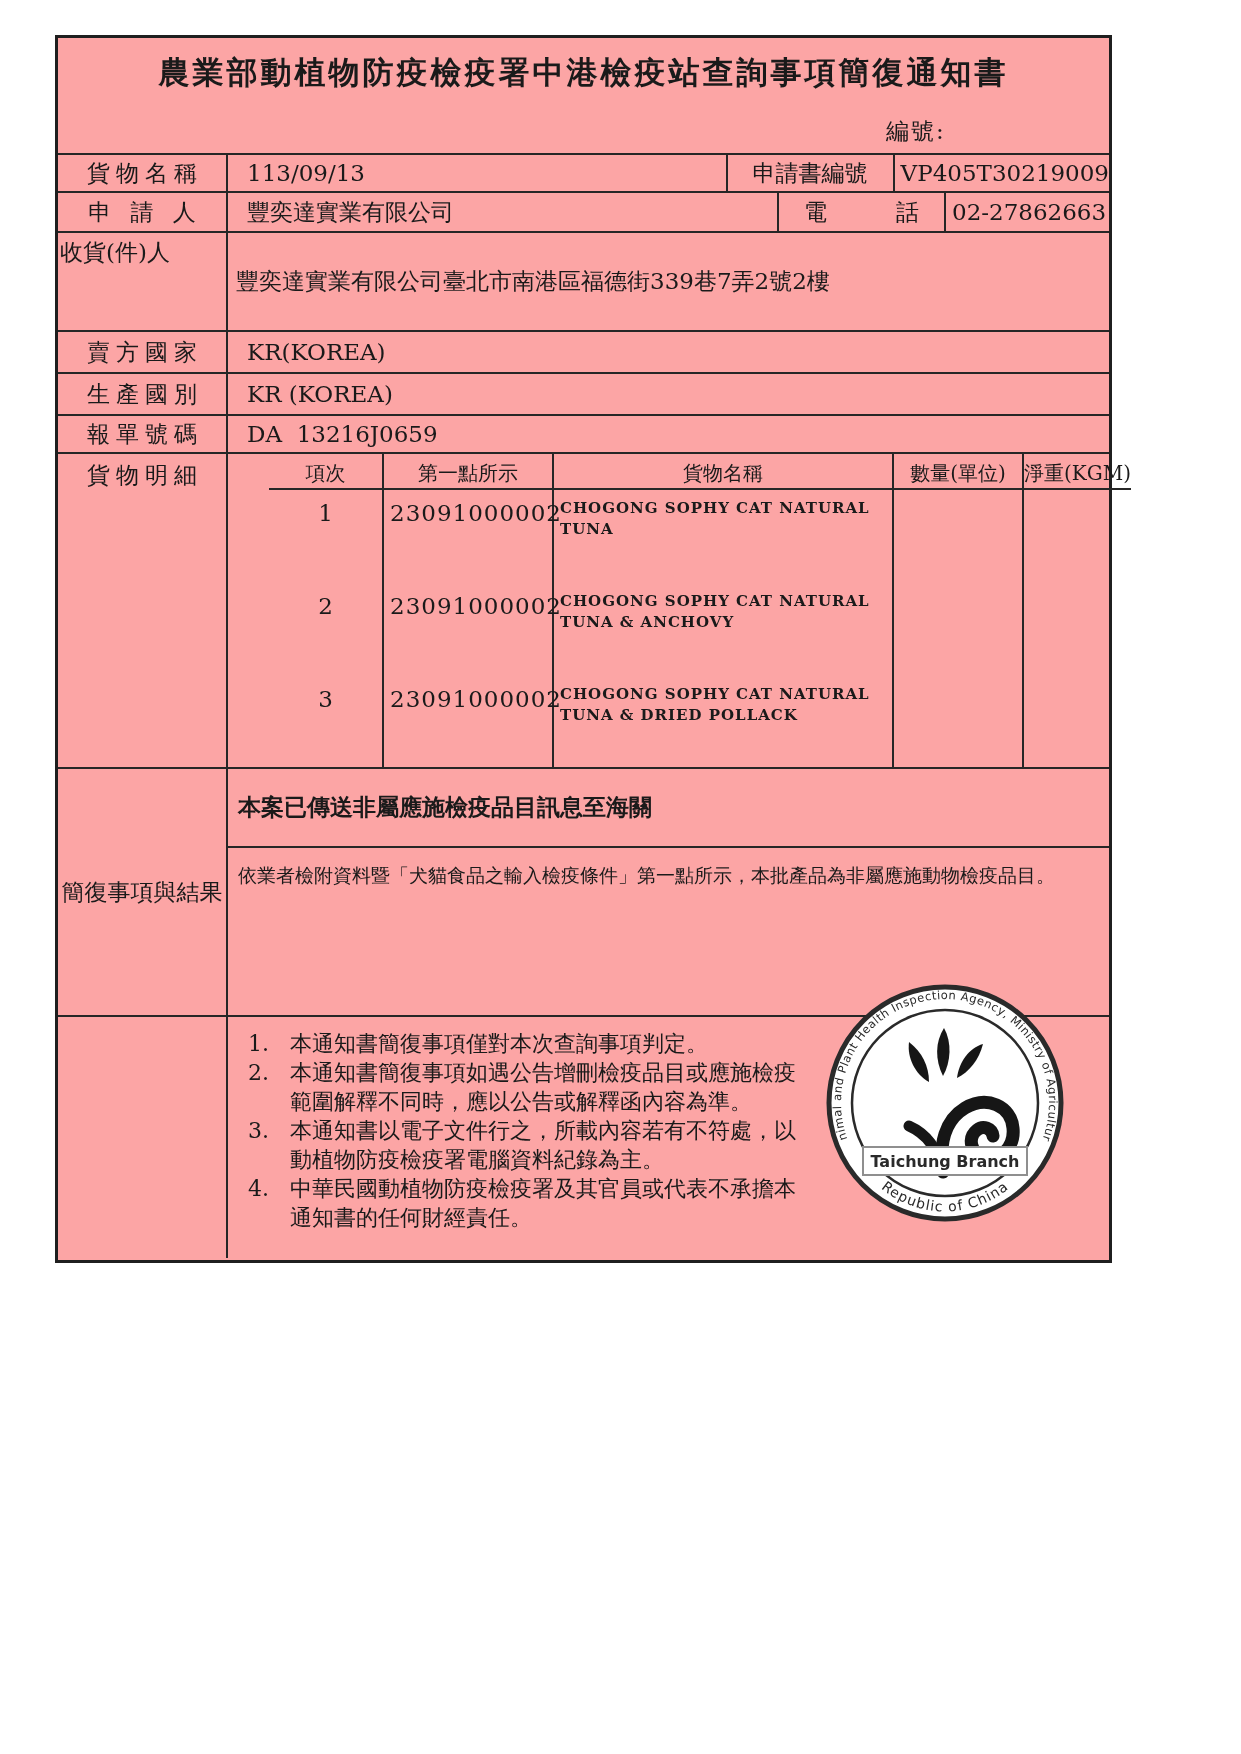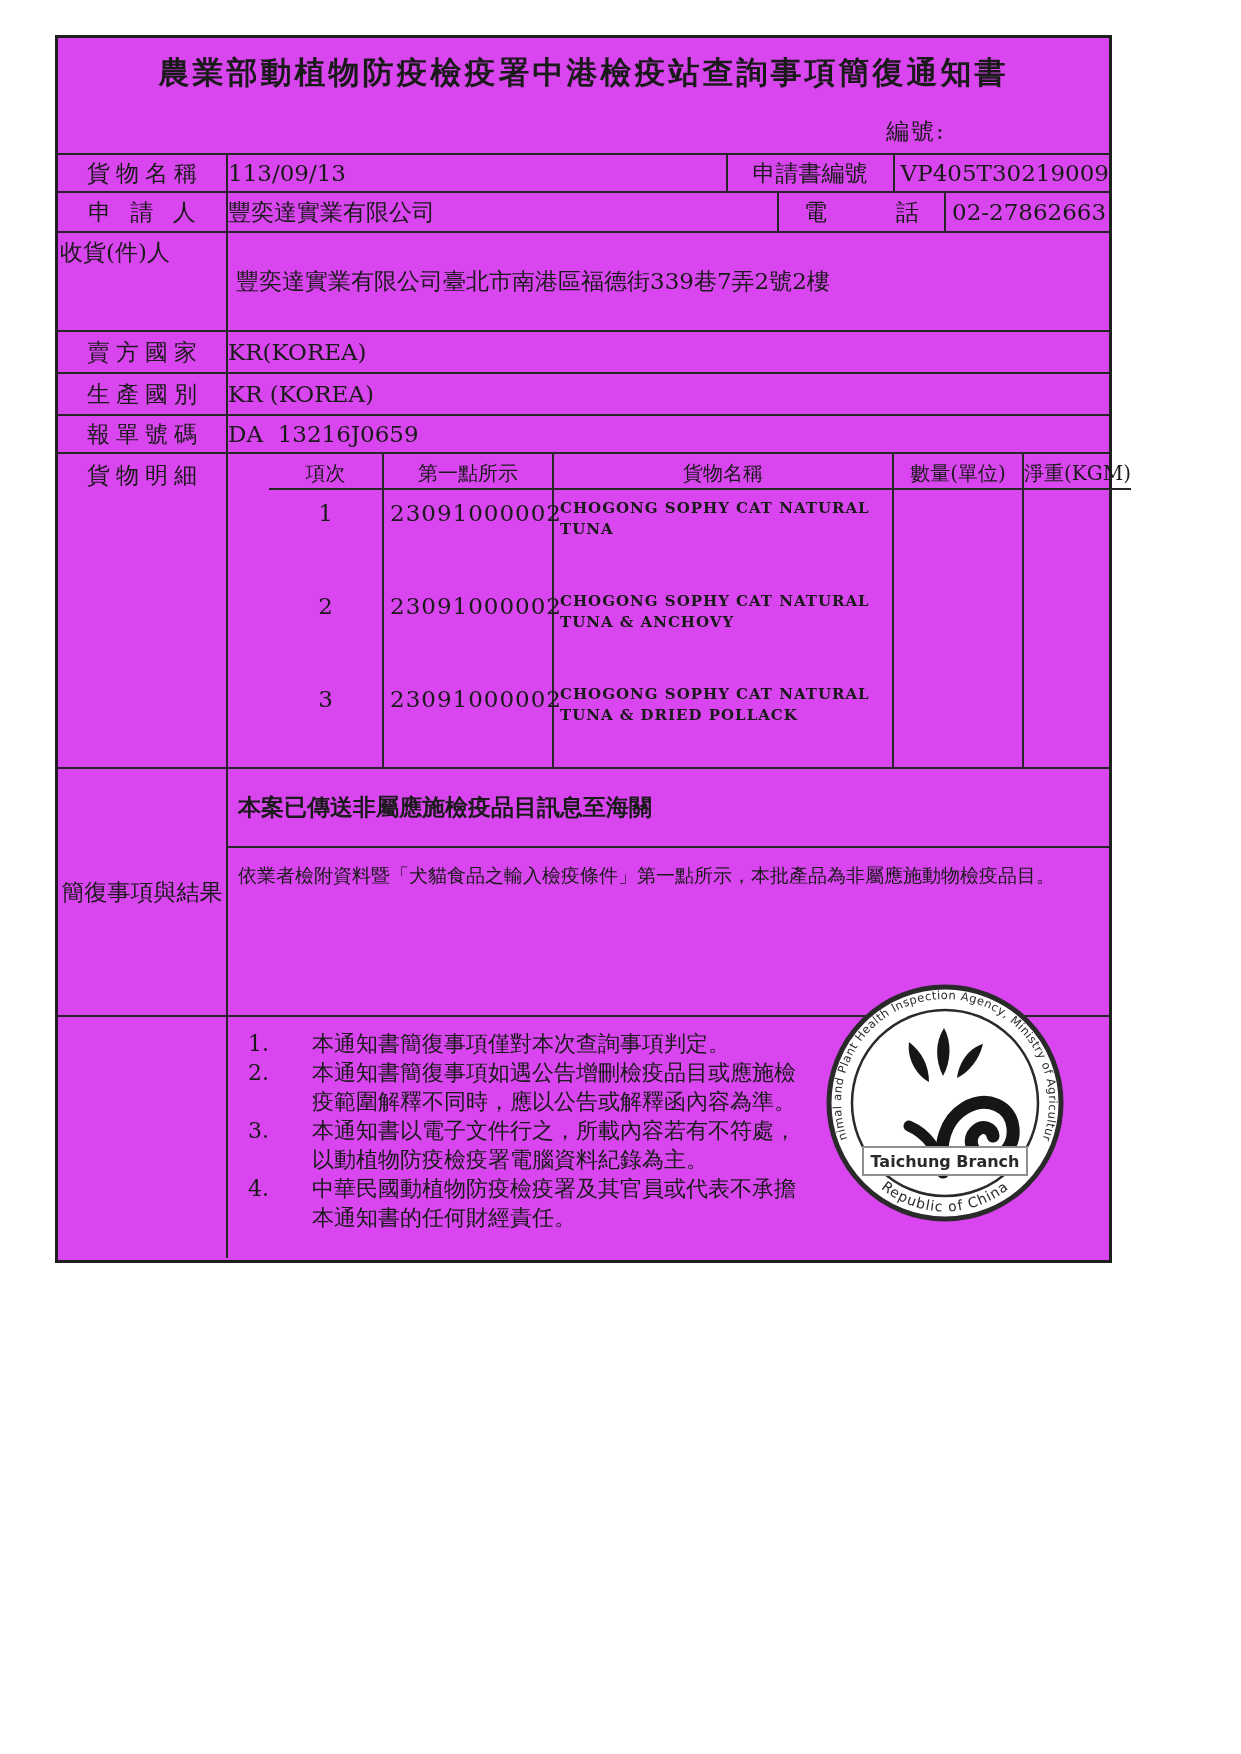--- a/index.html
+++ b/index.html
@@ -4,21 +4,21 @@
 <style>
   * { margin:0; padding:0; box-sizing:border-box; }
   html,body { background:#ffffff; }
   body {
     width:1241px; height:1754px; position:relative;
     font-family:"DejaVu Serif","Liberation Serif",serif;
     color:#1a1a1a;
   }
   .doc {
     position:absolute; left:55px; top:35px; width:1057px; height:1228px;
-    border:3px solid #1f1f1f; background:#d946ef;
+    border:3px solid #1f1f1f; background:#fca5a5;
   }
 
   
   .titleblock { position:absolute; left:0; top:0; width:100%; height:115px; }
   .doc-title {
     position:absolute; left:0; right:0; top:14px; text-align:center;
     font-size:31px; font-weight:bold; letter-spacing:3px; white-space:nowrap;
   }
   .serial { position:absolute; left:828px; top:78px; font-size:23px; letter-spacing:2px; }
 
@@ -26,21 +26,21 @@
   .row { position:absolute; left:0; width:100%; border-top:2px solid #262626; display:flex; }
   .cell { height:100%; }
   .lab {
     width:170px; border-right:2px solid #262626; flex:0 0 170px;
     display:flex; align-items:center; justify-content:center;
     font-size:23px; white-space:pre;
   }
   .ls6 { letter-spacing:6px; text-indent:6px; }
   .val {
     flex:1 1 auto; display:flex; align-items:center;
-    padding-left:0; font-size:23px; white-space:pre;
+    padding-left:19px; font-size:23px; white-space:pre;
   }
   .lab2 {
     flex:0 0 169px; border-left:2px solid #262626; border-right:2px solid #262626;
     display:flex; align-items:center; justify-content:center;
     font-size:23px; white-space:pre;
   }
   .val2 { flex:0 0 163px; display:flex; align-items:center; padding-left:6px; font-size:23px; white-space:pre; }
 
   #row-apply   { top:115px; height:38px; }
   #row-applicant { top:153px; height:40px; }
@@ -85,21 +85,21 @@
   .reply-result {
     flex:1; padding:10px 14px 0 10px; font-size:19px; line-height:34px;
   }
 
   
   #notes { top:977px; height:243px; }
   #notes .lab { border-right:2px solid #262626; }
   .notes-body { flex:1 1 auto; position:relative; padding:12px 0 0 20px; }
   .note { display:flex; width:560px; font-size:22px; line-height:29px; }
   .note-no { flex:0 0 42px; }
-  .note-tx { flex:1; width:510px;margin-left:22px; }
+  .note-tx { flex:1; width:510px; }
 
   
   .seal { position:absolute; left:825px; top:980px; width:240px; height:246px; overflow:visible; }
   .seal text { font-family:"DejaVu Sans","Liberation Sans",sans-serif; fill:#2a2a2a; }
   .arc-top-t { font-size:11.5px; letter-spacing:0.5px; }
   .arc-bot-t { font-size:14px; letter-spacing:1px; }
   .banner-t  { font-family:"DejaVu Serif","Liberation Serif",serif; font-size:16px; font-weight:bold; }
 </style>
 </head>
 <body>

